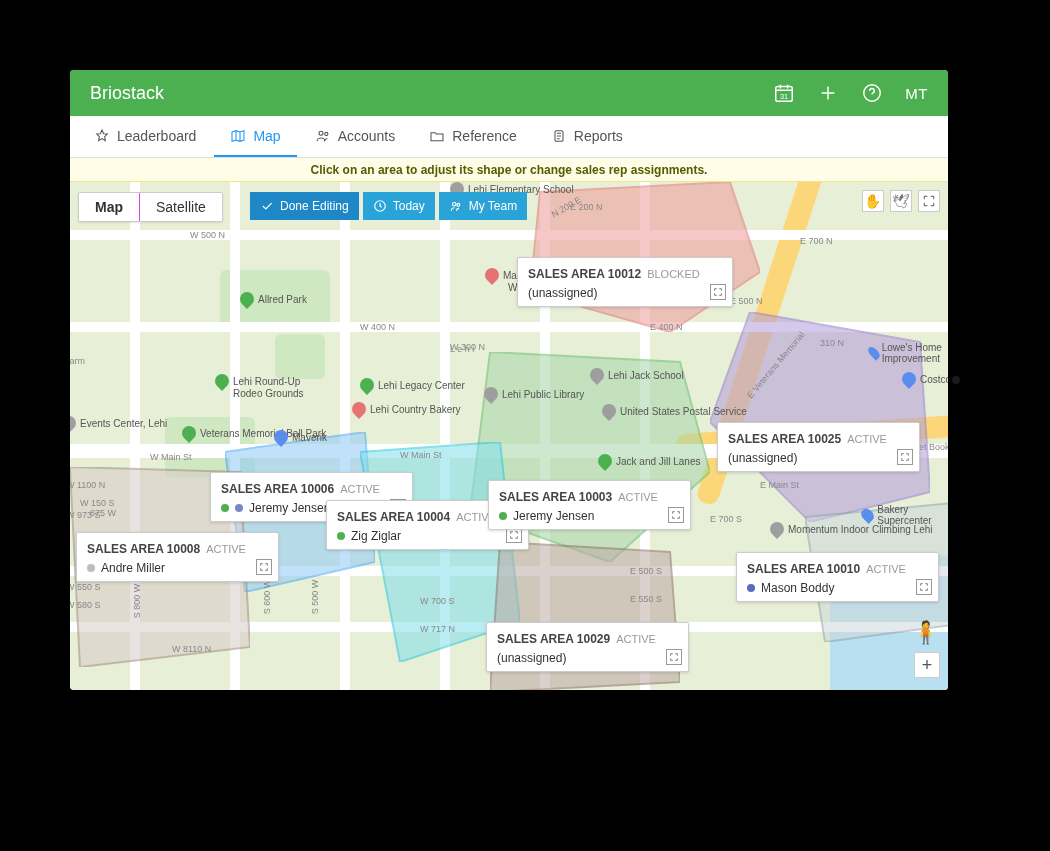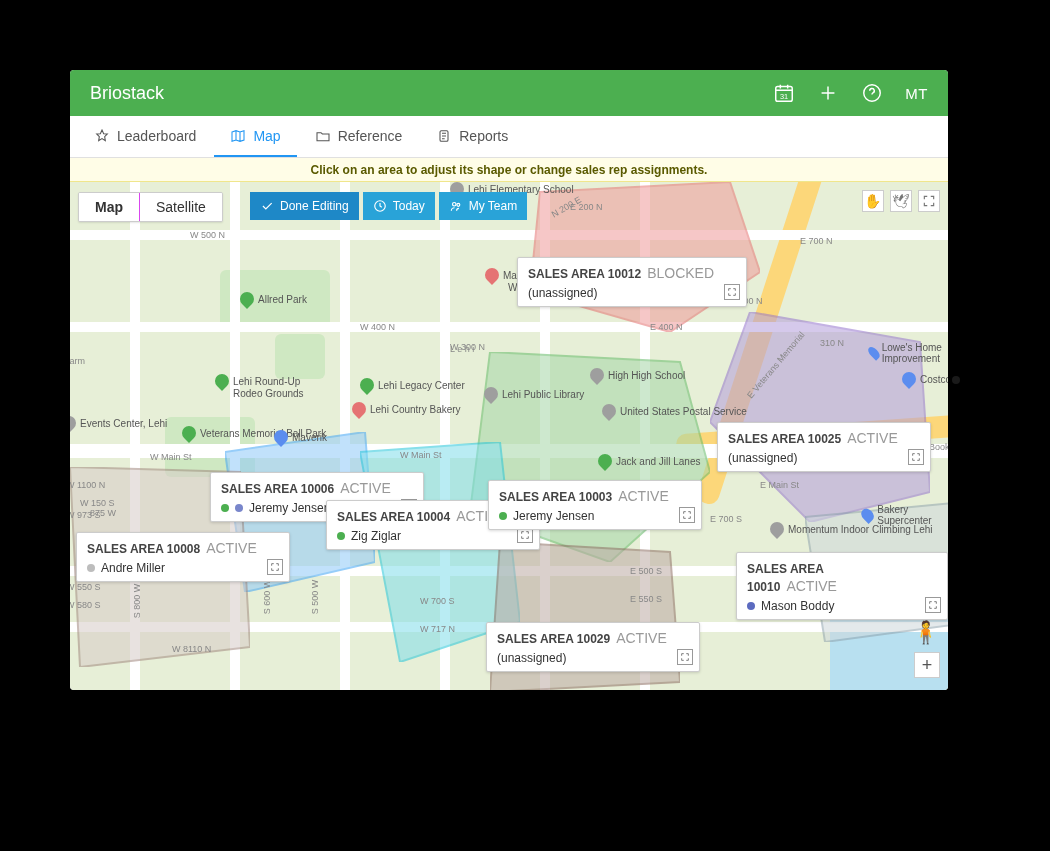--- a/index.html
+++ b/index.html
@@ -69,21 +69,21 @@
 
   
   .tr-ctrls { position:absolute; right:8px; top:8px; display:flex; gap:6px; }
   .tr-box { width:22px; height:22px; background:#fff; border:1px solid #ccc; display:flex; align-items:center; justify-content:center; font-size:14px; color:#777; cursor:pointer;}
   .zoom { position:absolute; right:8px; bottom:12px; width:26px; height:26px; background:#fff; border:1px solid #ccc; display:flex; align-items:center; justify-content:center; font-size:18px; color:#555; cursor:pointer;}
   .pegman { position:absolute; right:8px; bottom:44px; font-size:22px; }
 
   
   .card { position:absolute; background:#fff; border:1px solid #ccc; border-radius:2px; padding:6px 32px 6px 10px; box-shadow:0 1px 3px rgba(0,0,0,.15); min-width:170px; }
   .card .title { font-size:12px; font-weight:700; color:#444; display:inline; }
-  .card .status { font-size:14px; color:#999; margin-left:6px; }
+  .card .status { font-size:11px; color:#999; margin-left:6px; }
   .card .row { display:flex; align-items:center; gap:6px; margin-top:4px; font-size:12px; color:#333; }
   .dot { width:8px; height:8px; border-radius:50%; display:inline-block; }
   .expand { position:absolute; right:6px; bottom:6px; width:16px; height:16px; border:1px solid #999; display:flex; align-items:center; justify-content:center; cursor:pointer;}
   .expand svg { width:10px; height:10px; stroke:#666; fill:none; stroke-width:2; }
 
 </style>
 </head>
 <body>
 
 <div class="stage">
@@ -124,20 +124,31 @@
             </span>
           <span>Leaderboard</span>
         </div>
         <div class="tab active">
           <span class="tab-icon">
               <svg viewBox="0 0 24 24">
                 <path d="M3 6l6-2 6 2 6-2v14l-6 2-6-2-6 2zM9 4v14M15 6v14"></path>
               </svg>
             </span>
           <span>Map</span>
+        </div>
+        <div class="tab">
+          <span class="tab-icon">
+              <svg viewBox="0 0 24 24">
+                <circle cx="9" cy="8" r="3"></circle>
+                <path d="M3 20c0-3 3-5 6-5s6 2 6 5"></path>
+                <circle cx="17" cy="9" r="2.4"></circle>
+                <path d="M14 20c0-2 2-4 4.5-4"></path>
+              </svg>
+            </span>
+          <span>Accounts</span>
         </div>
         <div class="tab">
           <span class="tab-icon">
               <svg viewBox="0 0 24 24">
                 <path d="M3 7h6l2 2h10v10H3z"></path>
               </svg>
             </span>
           <span>Reference</span>
         </div>
         <div class="tab">
@@ -221,21 +232,21 @@
           <div id="poi-layer">
               <div class="poi gray" style="left: 380px; top: 0px;">Lehi Elementary School</div>
               <div class="poi red" style="left: 415px; top: 86px;">Margarita's</div>
               <div class="poi noicon" style="left: 420px; top: 98px; --noicon: 1; padding-left: 0px;">Wines</div>
               <div class="poi green" style="left: 170px; top: 110px;">Allred Park</div>
               <div class="poi green" style="left: 145px; top: 192px;">Lehi Round-Up</div>
               <div class="poi noicon" style="left: 145px; top: 204px; --noicon: 1; padding-left: 0px;">Rodeo Grounds</div>
               <div class="poi green" style="left: 290px; top: 196px;">Lehi Legacy Center</div>
               <div class="poi red" style="left: 282px; top: 220px;">Lehi Country Bakery</div>
               <div class="poi gray" style="left: 414px; top: 205px;">Lehi Public Library</div>
-              <div class="poi gray" style="left: 520px; top: 186px;">High High School</div>
+              <div class="poi gray" style="left: 520px; top: 186px;">Lehi Jack School</div>
               <div class="poi gray" style="left: 532px; top: 222px;">United States Postal Service</div>
               <div class="poi green" style="left: 528px; top: 272px;">Jack and Jill Lanes</div>
               <div class="poi green" style="left: 112px; top: 244px;">Veterans Memorial Ball Park</div>
               <div class="poi blue" style="left: 204px; top: 248px;">Maverik</div>
               <div class="poi blue" style="left: 800px; top: 160px;">Lowe's Home Improvement</div>
               <div class="poi blue" style="left: 832px; top: 190px;">Costco</div>
               <div class="poi blue" style="left: 792px; top: 322px;">Bakery Supercenter</div>
               <div class="poi gray" style="left: 700px; top: 340px;">Momentum Indoor Climbing Lehi</div>
               <div class="poi gray" style="left: -8px; top: 234px;">Events Center, Lehi</div>
             </div>

